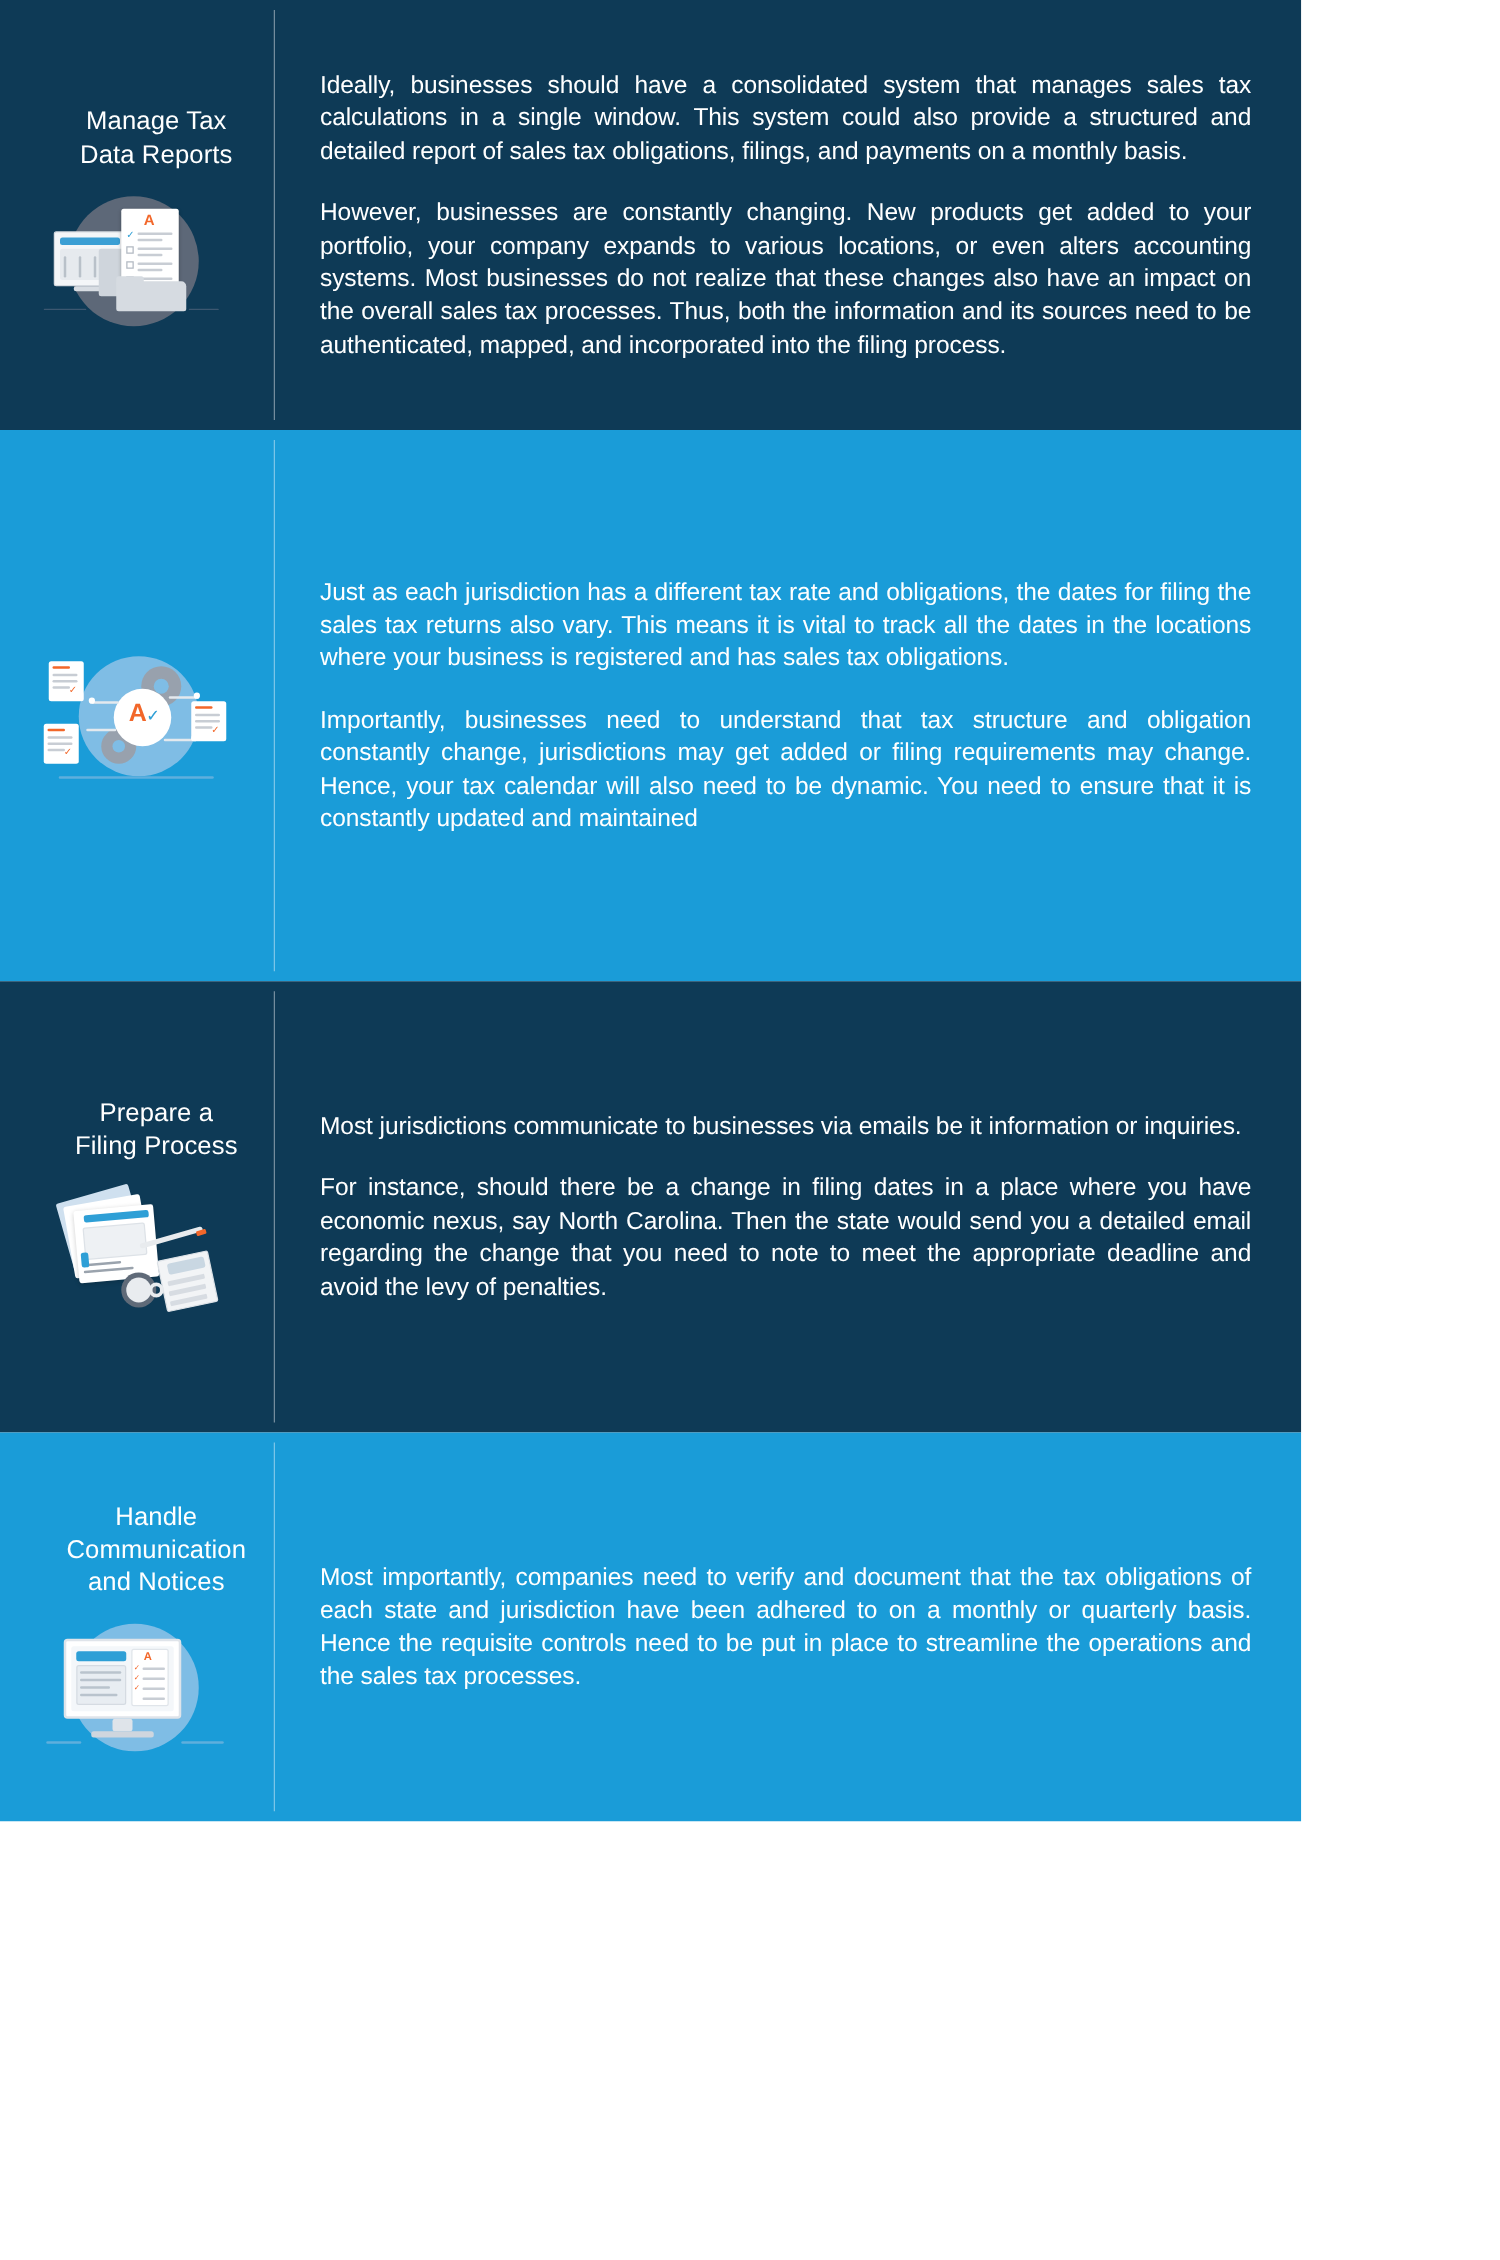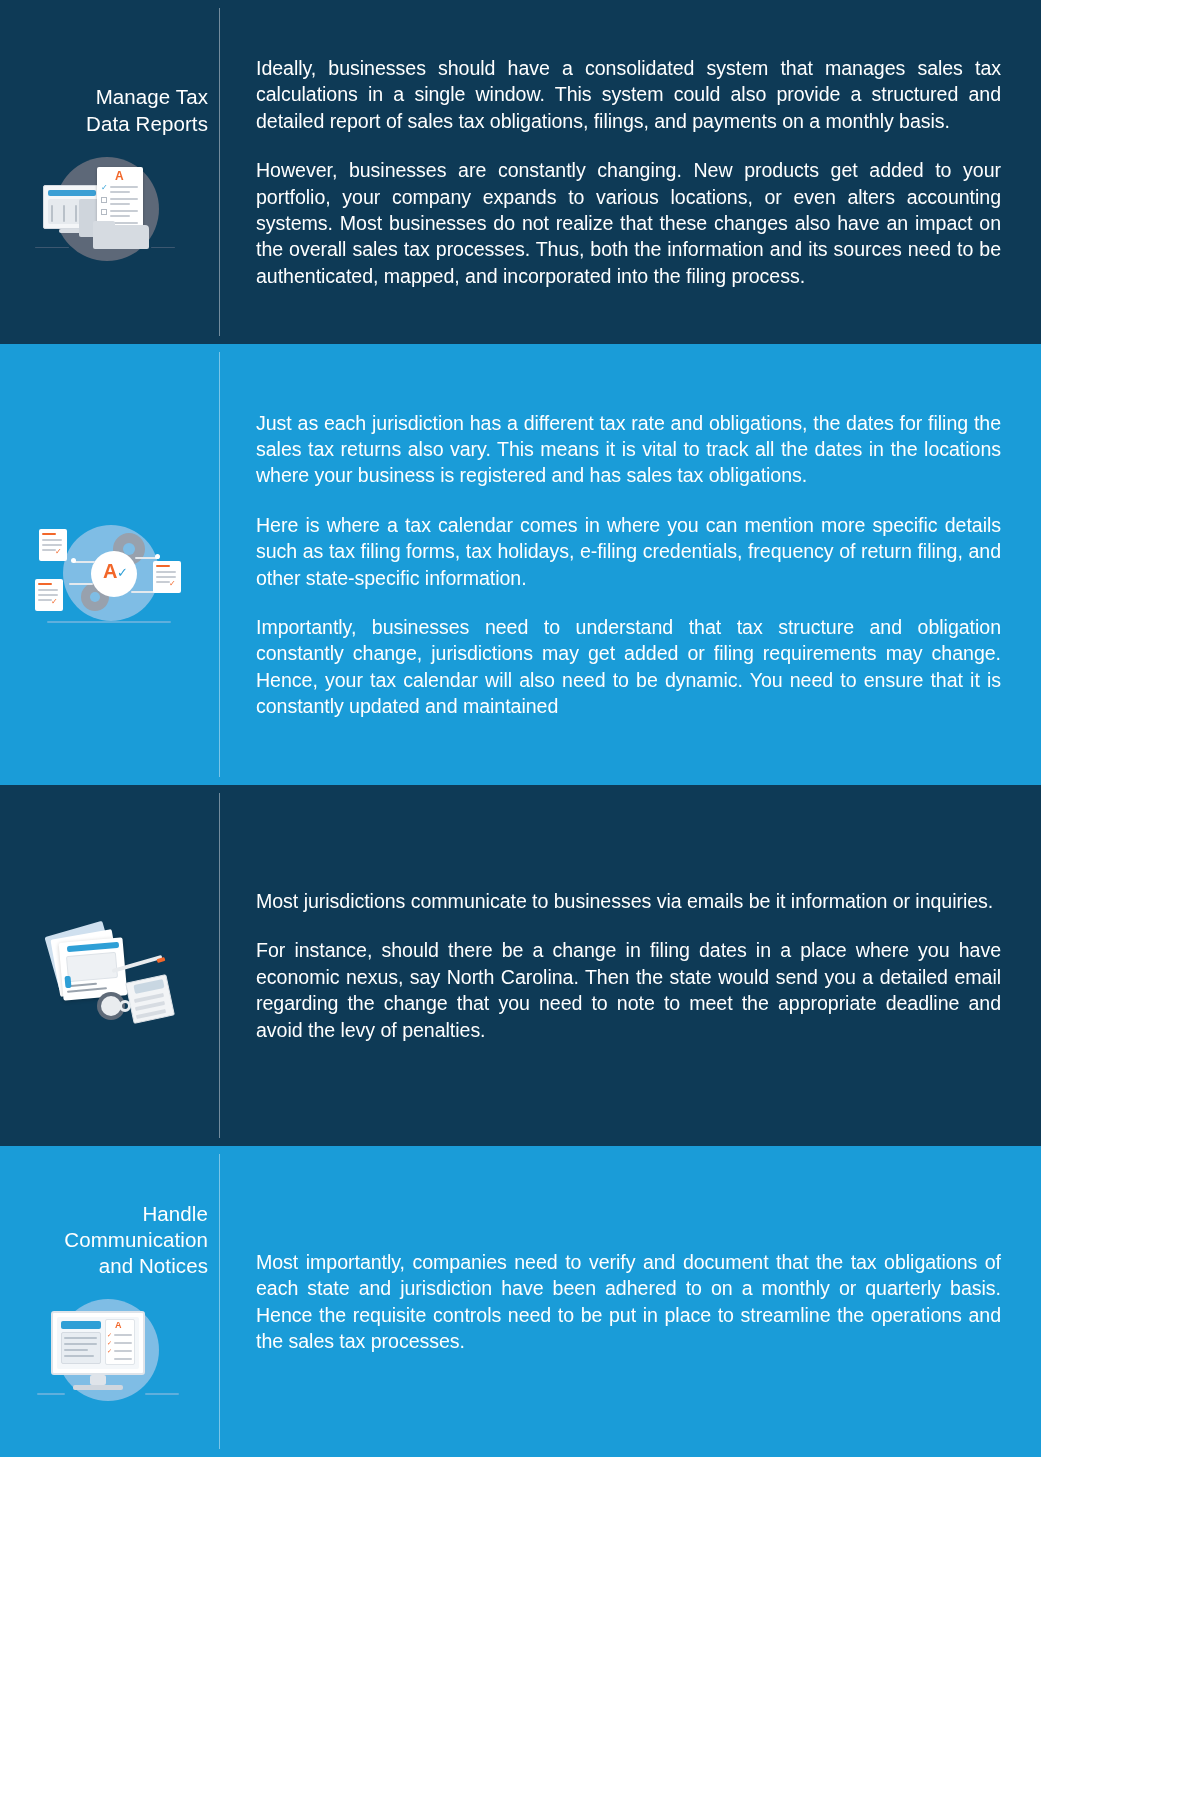--- a/index.html
+++ b/index.html
@@ -62,21 +62,21 @@
     bottom: 8px;
     right: 0;
     width: 1px;
     background: rgba(255,255,255,0.42);
   }
 
   .cat-label {
     color: #ffffff;
     font-size: 20.5px;
     line-height: 1.28;
-    text-align: right;
+    text-align: center;
     width: 100%;
     padding-left: 30px;
     letter-spacing: .1px;
     font-weight: 400;
   }
 
   .illus {
     margin-top: 18px;
     width: 150px;
     height: 105px;
@@ -257,27 +257,30 @@
         <div class="line" style="left:121px;top:55px;width:20px;"></div>
         <div class="line" style="left:121px;top:60px;width:14px;"></div>
         <div class="check" style="left:134px;top:59px;font-size:8px;line-height:8px;color:#f2672a;">✓</div>
 
         <div class="line" style="left:12px;top:100px;width:124px;height:1.5px;background:#5fafdd;"></div>
       </div>
       <div class="divider"></div>
     </div>
     <div class="right-col">
       <p class="para">Just as each jurisdiction has a different tax rate and obligations, the dates for filing the sales tax returns also vary. This means it is vital to track all the dates in the locations where your business is registered and has sales tax obligations.</p>
-      <p class="para">Here is where a tax calendar comes in where you can mention more specific details such as tax filing forms, tax holidays, e-filing credentials, frequency of return filing, and other state-specific information.</p>
       <p class="para">Importantly, businesses need to understand that tax structure and obligation constantly change, jurisdictions may get added or filing requirements may change. Hence, your tax calendar will also need to be dynamic. You need to ensure that it is constantly updated and maintained</p>
     </div>
   </div>
 
   <div class="section dark" id="sec3">
     <div class="left-col">
+      <div class="cat-label">
+        <span>Prepare a</span><br>
+        <span>Filing Process</span>
+      </div>
 
       <div class="illus">
 
         <div class="sheet" style="left:16px;top:6px;width:60px;height:56px;background:#cfe0ef;transform:rotate(-16deg);"></div>
         <div class="sheet" style="left:20px;top:12px;width:62px;height:58px;background:#ffffff;transform:rotate(-10deg);"></div>
         <div class="sheet" style="left:26px;top:18px;width:64px;height:58px;background:#ffffff;transform:rotate(-5deg);box-shadow:0 1px 4px rgba(0,0,0,.2);"></div>
 
         <div class="sheet" style="left:32px;top:22px;width:52px;height:6px;background:#2e9fd6;transform:rotate(-5deg);"></div>
         <div class="sheet" style="left:32px;top:32px;width:50px;height:26px;background:#eef1f4;transform:rotate(-5deg);border:1px solid #dde2e7;"></div>
         <div class="line" style="left:32px;top:62px;width:30px;background:#9aa3ad;transform:rotate(-5deg);"></div>

